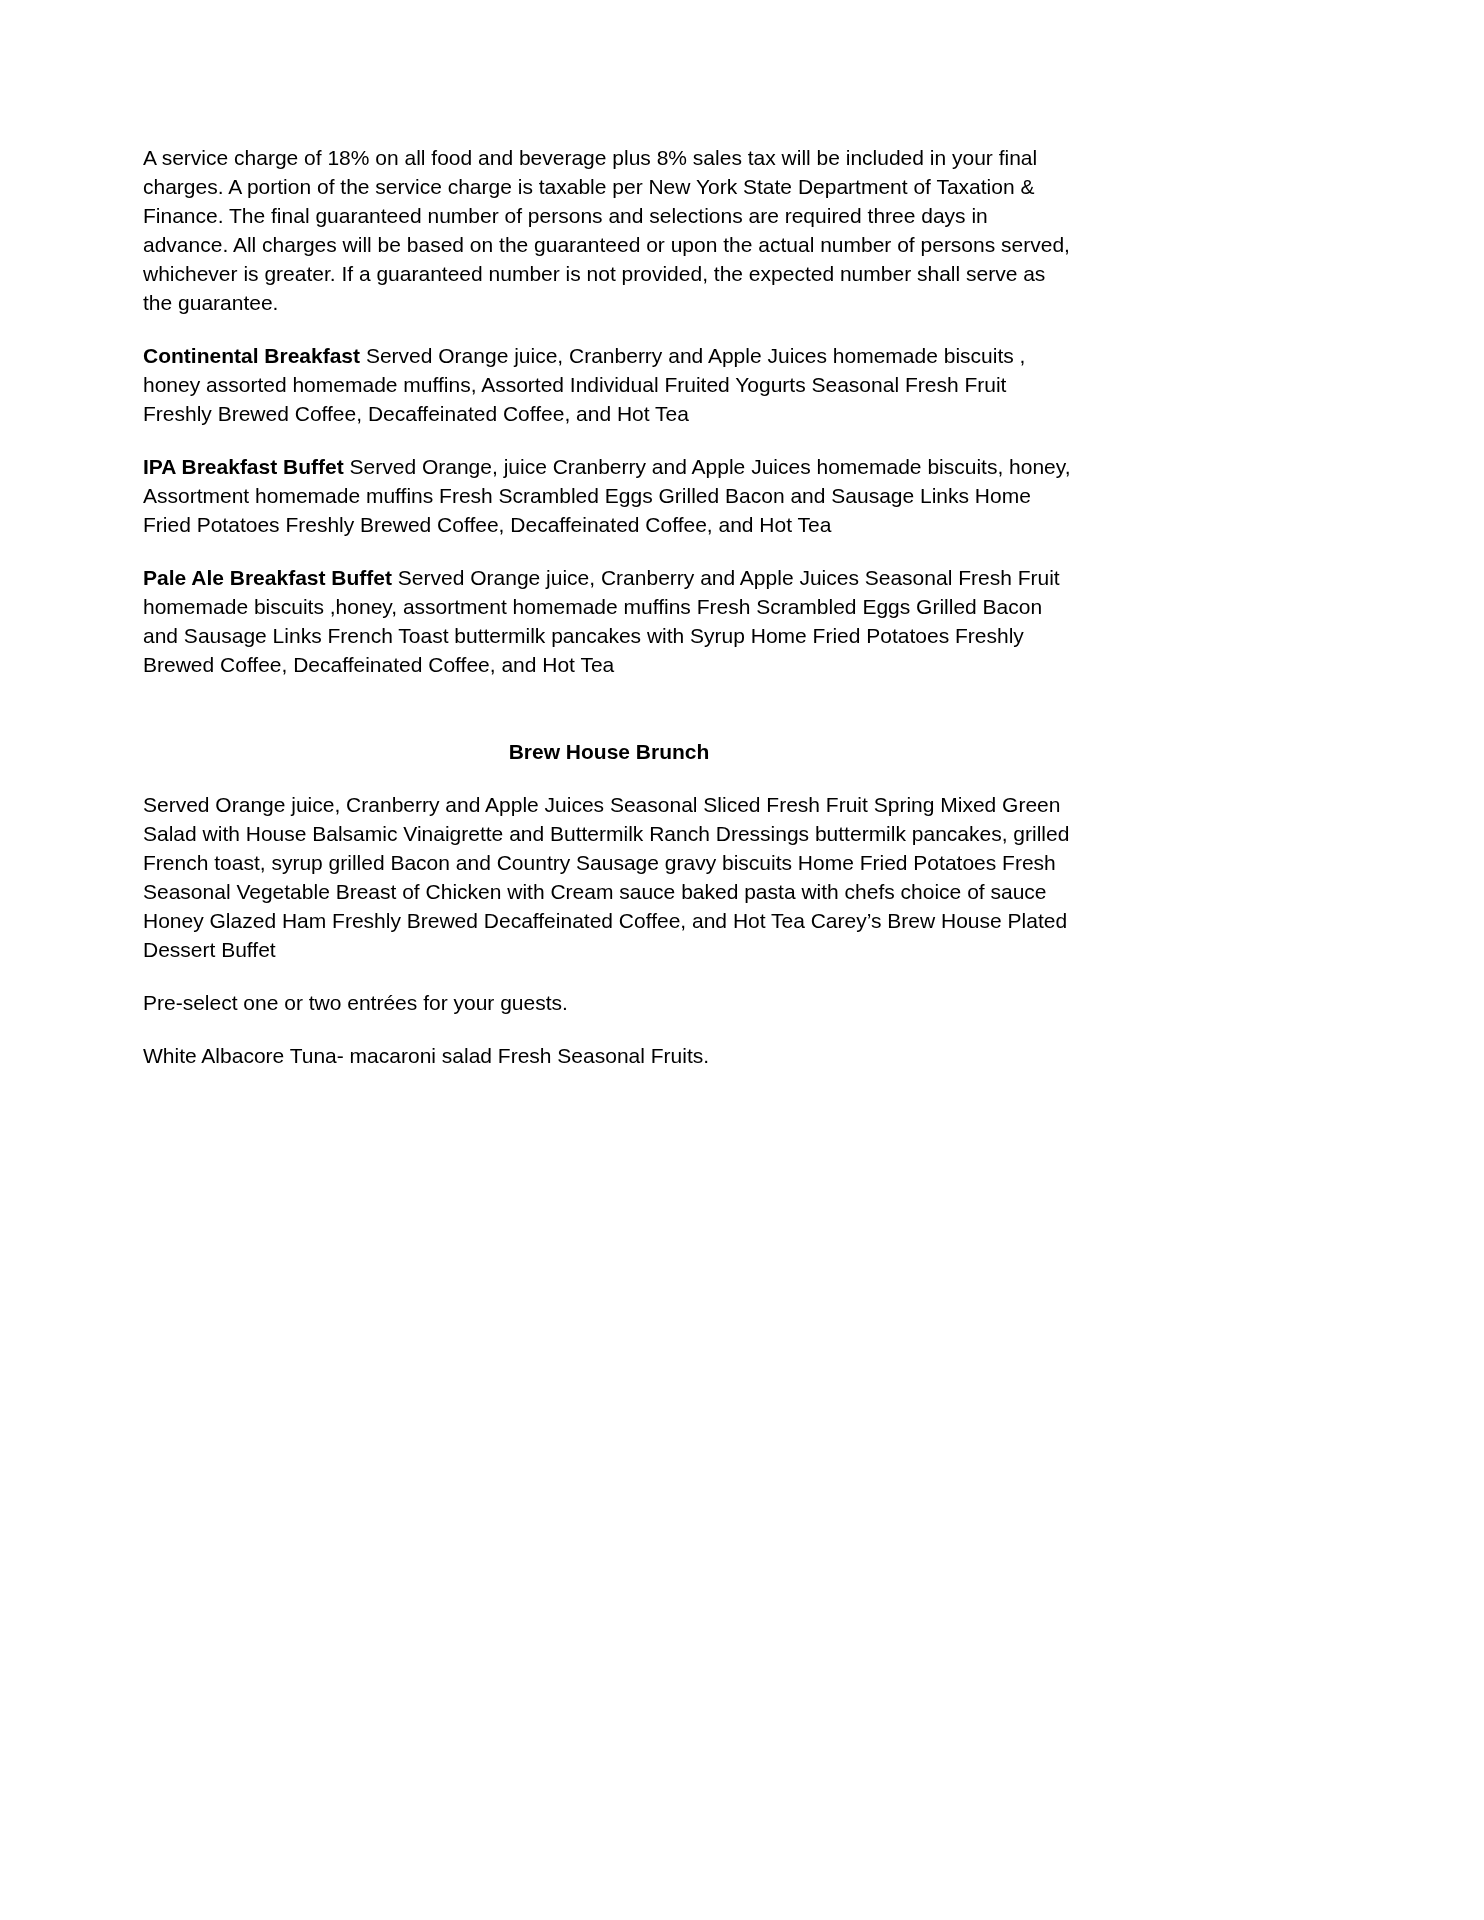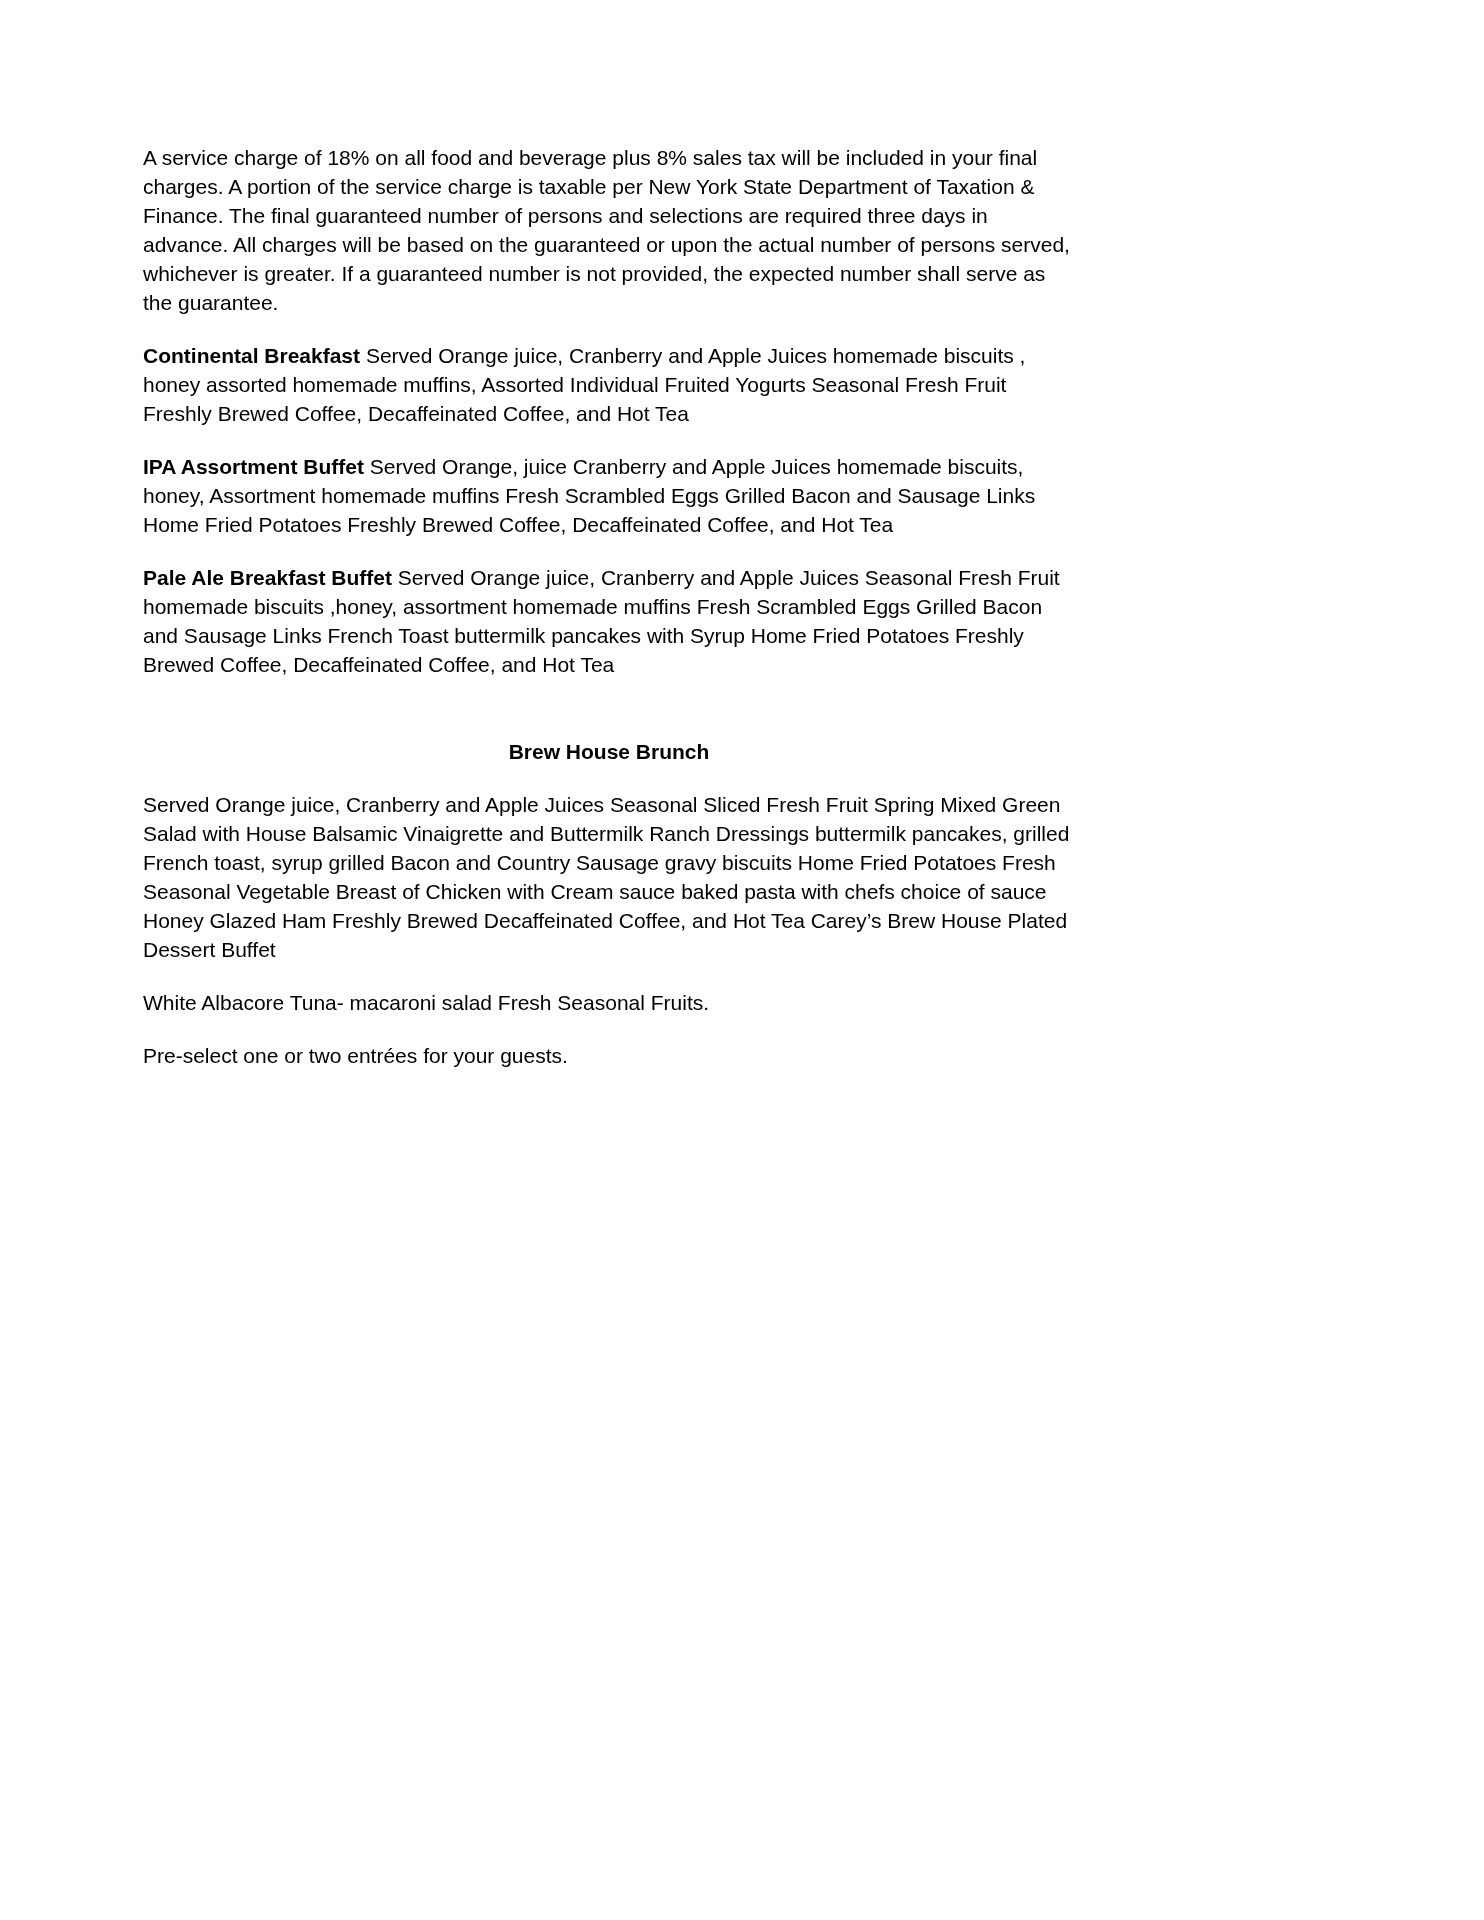--- a/index.html
+++ b/index.html
@@ -55,35 +55,35 @@
 
   <p class="para">A service charge of 18% on all food and beverage plus 8% sales tax will be included in your final charges. A portion of the service charge is taxable per New York State Department of Taxation &amp; Finance.  The final guaranteed number of persons and selections are required three days in advance.  All charges will be based on the guaranteed or upon the actual number of persons served, whichever is greater.  If a guaranteed number is not provided, the expected number shall serve as the guarantee.</p>
 
 
   <p class="para">
     <strong>Continental Breakfast</strong>
     <span>Served Orange juice, Cranberry and Apple Juices  homemade biscuits , honey assorted homemade muffins,  Assorted Individual Fruited Yogurts  Seasonal Fresh Fruit  Freshly Brewed Coffee, Decaffeinated Coffee, and Hot Tea</span>
   </p>
 
   <p class="para">
-    <strong>IPA Assortment Buffet</strong>
+    <strong>IPA Breakfast Buffet</strong>
     <span>Served Orange, juice Cranberry and Apple Juices homemade biscuits, honey,  Assortment homemade muffins  Fresh Scrambled Eggs Grilled Bacon and Sausage Links Home Fried Potatoes Freshly Brewed Coffee, Decaffeinated Coffee, and Hot Tea</span>
   </p>
 
   <p class="para">
     <strong>Pale Ale Breakfast Buffet</strong>
     <span>Served Orange juice, Cranberry and Apple Juices Seasonal Fresh Fruit  homemade biscuits ,honey, assortment homemade muffins  Fresh Scrambled Eggs Grilled Bacon and  Sausage Links French Toast buttermilk pancakes with Syrup Home Fried Potatoes Freshly Brewed Coffee, Decaffeinated Coffee, and Hot Tea</span>
   </p>
 
   <p class="para bold gap-top">Brew House Brunch</p>
 
   <p class="para">Served  Orange juice, Cranberry and Apple Juices Seasonal Sliced Fresh Fruit  Spring Mixed Green Salad with House Balsamic Vinaigrette and Buttermilk Ranch Dressings buttermilk pancakes, grilled French toast, syrup  grilled  Bacon and Country Sausage gravy biscuits Home Fried Potatoes Fresh Seasonal Vegetable Breast of Chicken with Cream sauce baked pasta with chefs choice of sauce Honey Glazed Ham Freshly Brewed Decaffeinated Coffee, and Hot Tea Carey’s Brew House Plated Dessert Buffet</p>
 
 
+  <p class="para">Pre-select one or two entrées for your guests.</p>
+
   <p class="para">White Albacore Tuna- macaroni salad Fresh Seasonal Fruits.</p>
-
-  <p class="para">Pre-select one or two entrées for your guests.</p>
 
 
 
 
 
 </main>
 
 </body></html>

